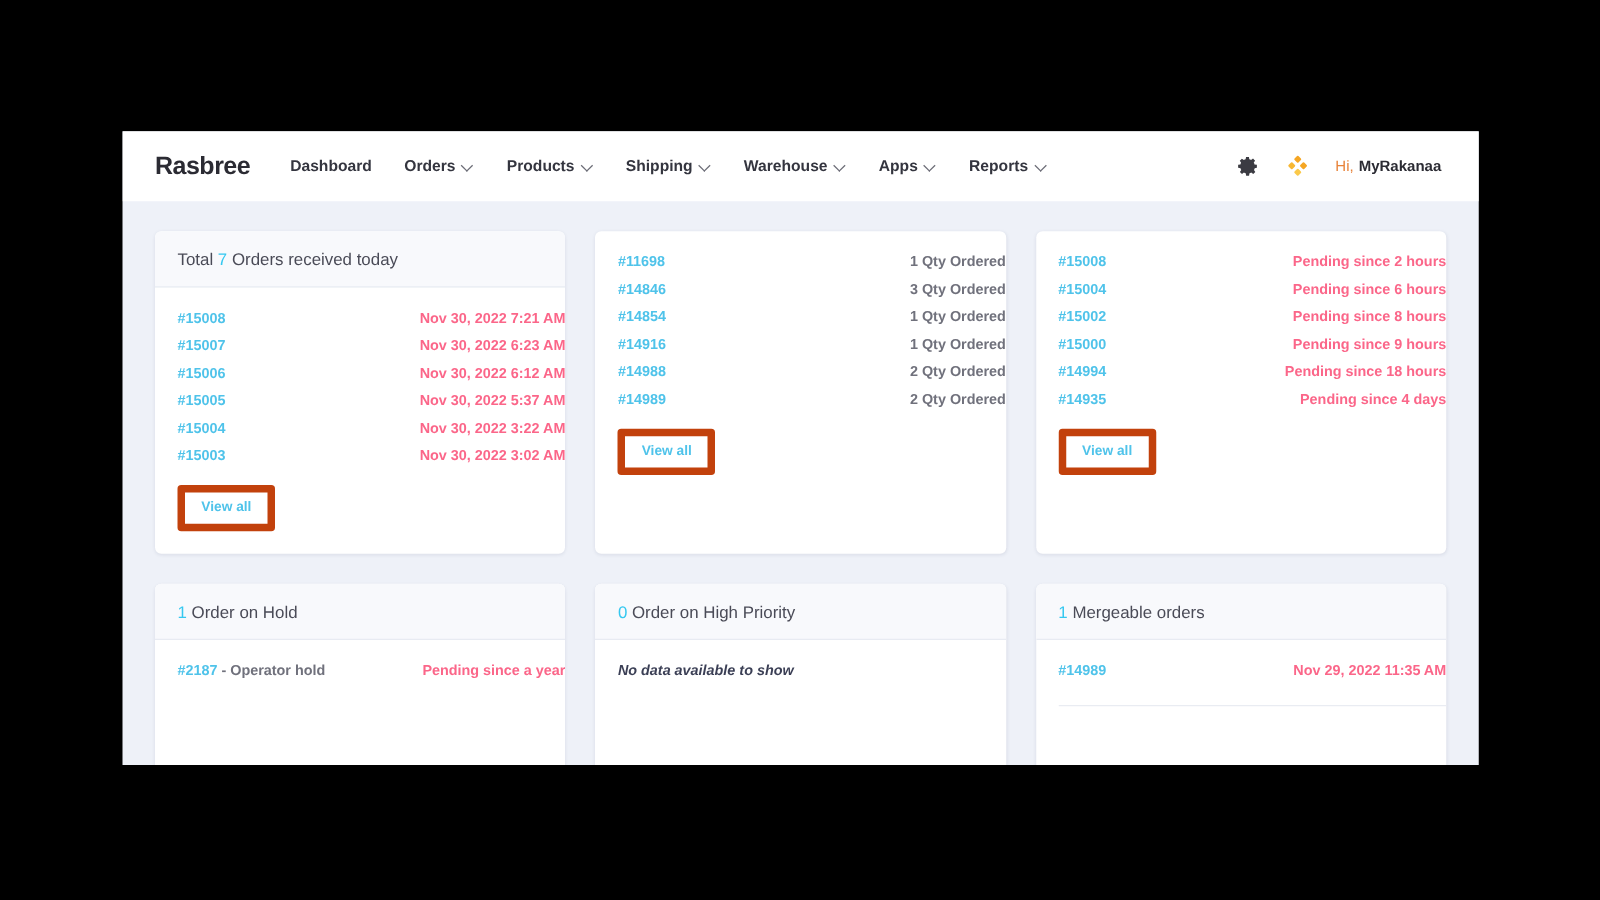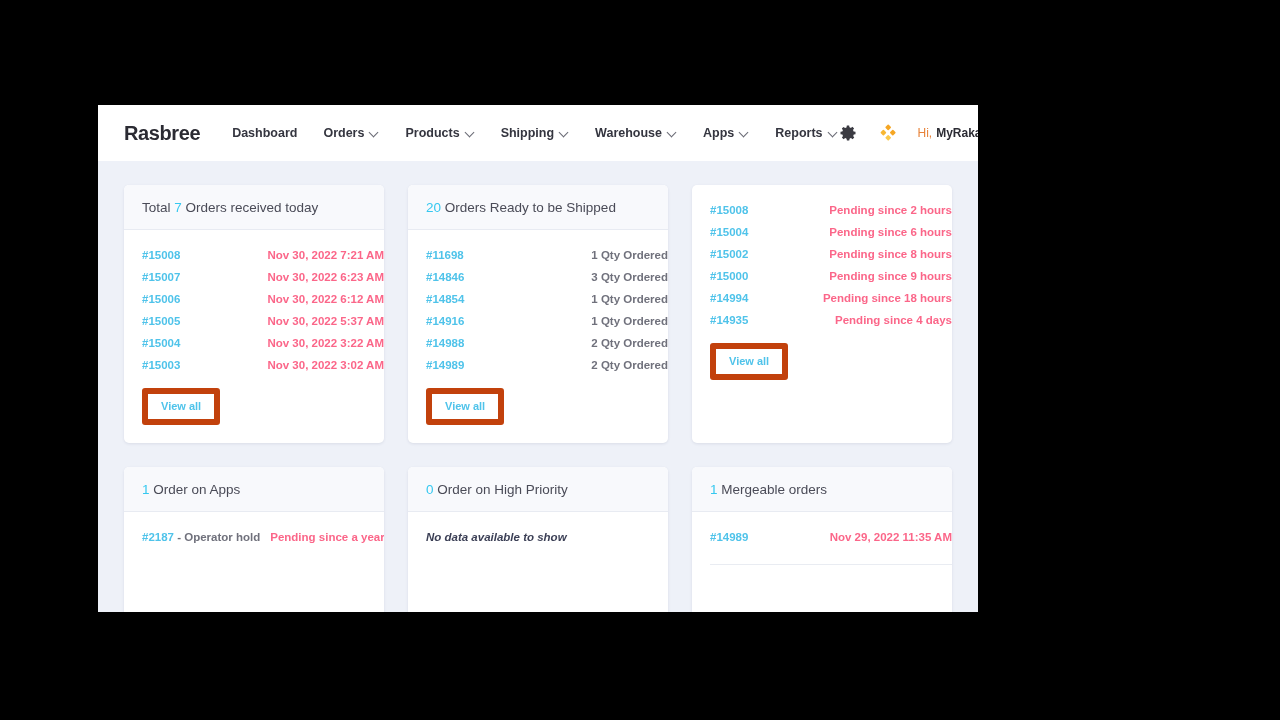--- a/index.html
+++ b/index.html
@@ -10,21 +10,21 @@
     background: #000000;
     font-family: "Liberation Sans", sans-serif;
     overflow: hidden;
   }
 
   
   #app-viewport {
     position: absolute;
     left: 98px;
     top: 105px;
-    width: 880px;
+    width: 1085px;
     height: 507px;
     background: #eef1f8;
     overflow: hidden;
   }
 
   
   .navbar {
     height: 56px;
     background: #ffffff;
     display: flex;
@@ -278,21 +278,20 @@
           </div>
           <div class="row">
             <span class="row-left">#15003</span>
             <span class="row-right pink">Nov 30, 2022 3:02 AM</span>
           </div>
           <div class="viewall-btn">View all</div>
         </div>
       </div>
 
       <div class="card">
-        <div class="card-header"><span></span><span class="count">20</span><span> Orders Ready to be Shipped</span></div>
         <div class="card-body">
           <div class="row">
             <span class="row-left">#11698</span>
             <span class="row-right gray">1 Qty Ordered</span>
           </div>
           <div class="row">
             <span class="row-left">#14846</span>
             <span class="row-right gray">3 Qty Ordered</span>
           </div>
           <div class="row">
@@ -343,21 +342,21 @@
           </div>
           <div class="viewall-btn">View all</div>
         </div>
       </div>
 
     </div>
 
     <div class="card-row">
 
       <div class="card">
-        <div class="card-header"><span></span><span class="count">1</span><span> Order on Apps</span></div>
+        <div class="card-header"><span></span><span class="count">1</span><span> Order on Hold</span></div>
         <div class="card-body tall">
           <div class="row">
             <span class="row-left"><span>#2187</span><span class="muted"> - Operator hold</span></span>
             <span class="row-right pink">Pending since a year</span>
           </div>
         </div>
       </div>
 
       <div class="card">
         <div class="card-header"><span></span><span class="count">0</span><span> Order on High Priority</span></div>

